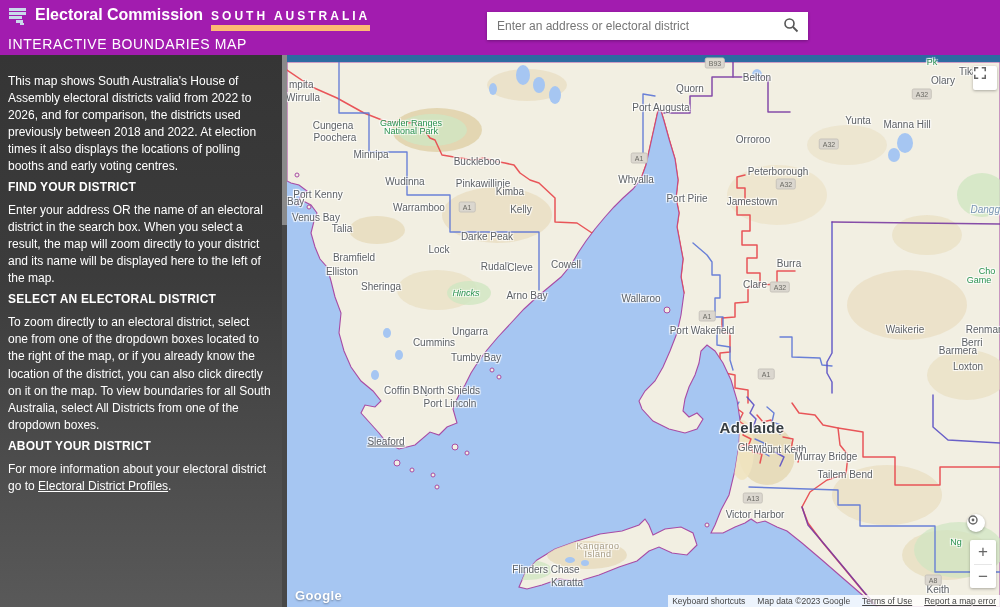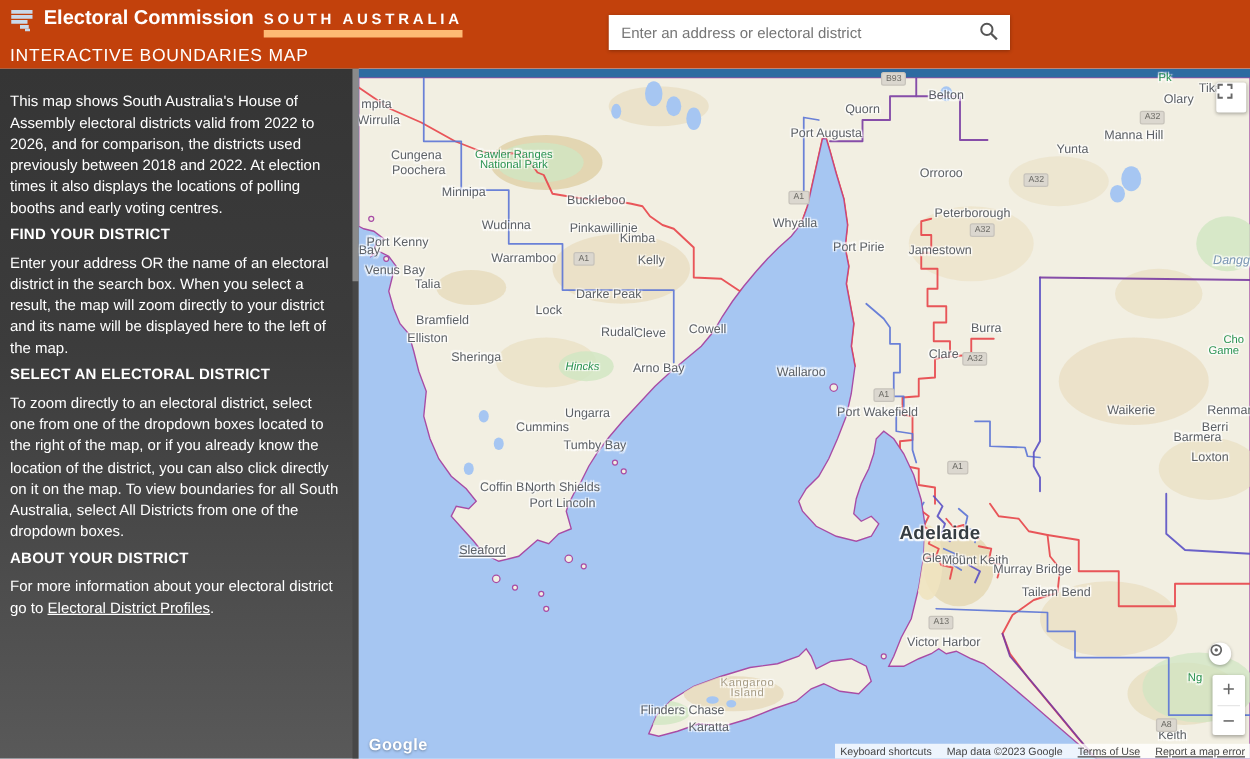--- a/index.html
+++ b/index.html
@@ -1,20 +1,20 @@
 <!DOCTYPE html>
 <html><head>
 <meta charset="utf-8">
 <style>
   html,body{margin:0;padding:0}
   body{width:1000px;height:607px;overflow:hidden;position:relative;
        font-family:"Liberation Sans",sans-serif;background:#fff}
 
   
-  .header{position:absolute;left:0;top:0;width:1000px;height:55px;background:#c2410c}
+  .header{position:absolute;left:0;top:0;width:1000px;height:55px;background:#a21caf}
   .brand{position:absolute;left:8px;top:6px;display:flex;align-items:flex-start;gap:7px}
   .brand-text{display:flex;align-items:baseline;gap:8px;color:#fff;white-space:nowrap}
   .brand-title{font-size:16px;font-weight:bold}
   .brand-sub{font-size:12px;font-weight:bold;letter-spacing:3px;border-bottom:6px solid #fdba74;padding-bottom:2px}
   .page-title{position:absolute;left:8px;top:36px;color:#fff;font-size:14px;letter-spacing:.6px}
   .searchbox{position:absolute;left:487px;top:12px;width:321px;height:28px;background:#fff;
              display:flex;align-items:center;box-shadow:0 1px 3px rgba(0,0,0,.3)}
   .searchbox input{flex:1;border:none;outline:none;font-size:12px;padding:0 10px;
                    font-family:"Liberation Sans",sans-serif;color:#333;background:transparent}
   .searchbox input::placeholder{color:#757575}
@@ -257,21 +257,21 @@
       <div class="mlbl town" style="left: 163px; top: 348px;">Port Lincoln</div>
       <div class="mlbl town" style="left: 99px; top: 386px; text-decoration: underline;">Sleaford</div>
       <div class="mlbl town" style="left: 374px; top: 52px;">Port Augusta</div>
       <div class="mlbl town" style="left: 403px; top: 33px;">Quorn</div>
       <div class="mlbl town" style="left: 470px; top: 22px;">Belton</div>
       <div class="mlbl town" style="left: 466px; top: 84px;">Orroroo</div>
       <div class="mlbl town" style="left: 491px; top: 116px;">Peterborough</div>
       <div class="mlbl town" style="left: 465px; top: 146px;">Jamestown</div>
       <div class="mlbl town" style="left: 400px; top: 143px;">Port Pirie</div>
       <div class="mlbl town" style="left: 571px; top: 65px;">Yunta</div>
-      <div class="mlbl town" style="left: 620px; top: 54px;">Manna Hill</div>
+      <div class="mlbl town" style="left: 620px; top: 69px;">Manna Hill</div>
       <div class="mlbl town" style="left: 656px; top: 25px;">Olary</div>
       <div class="mlbl town al" style="left: 672px; top: 16px;">Tika</div>
       <div class="mlbl town" style="left: 502px; top: 208px;">Burra</div>
       <div class="mlbl town" style="left: 468px; top: 229px;">Clare</div>
       <div class="mlbl town" style="left: 354px; top: 243px;">Wallaroo</div>
       <div class="mlbl town" style="left: 415px; top: 275px;">Port Wakefield</div>
       <div class="mlbl town" style="left: 618px; top: 274px;">Waikerie</div>
       <div class="mlbl town" style="left: 699px; top: 274px;">Renmark</div>
       <div class="mlbl town" style="left: 685px; top: 287px;">Berri</div>
       <div class="mlbl town" style="left: 671px; top: 295px;">Barmera</div>

